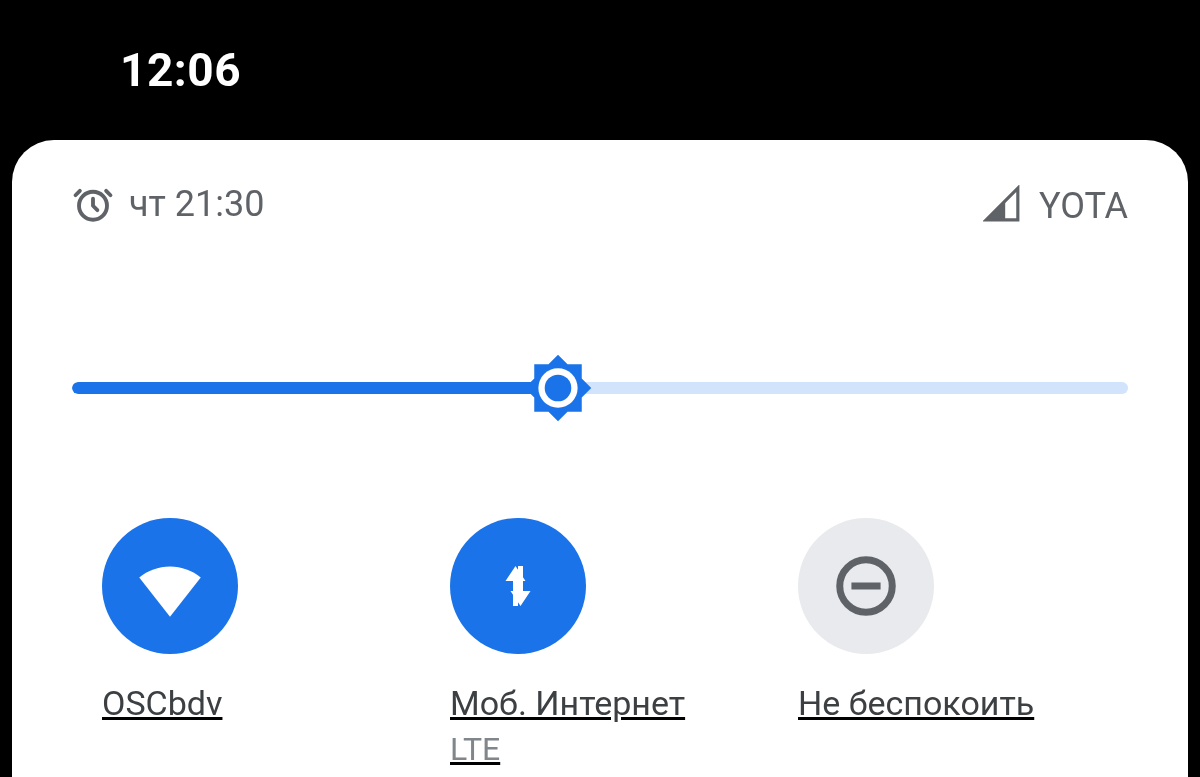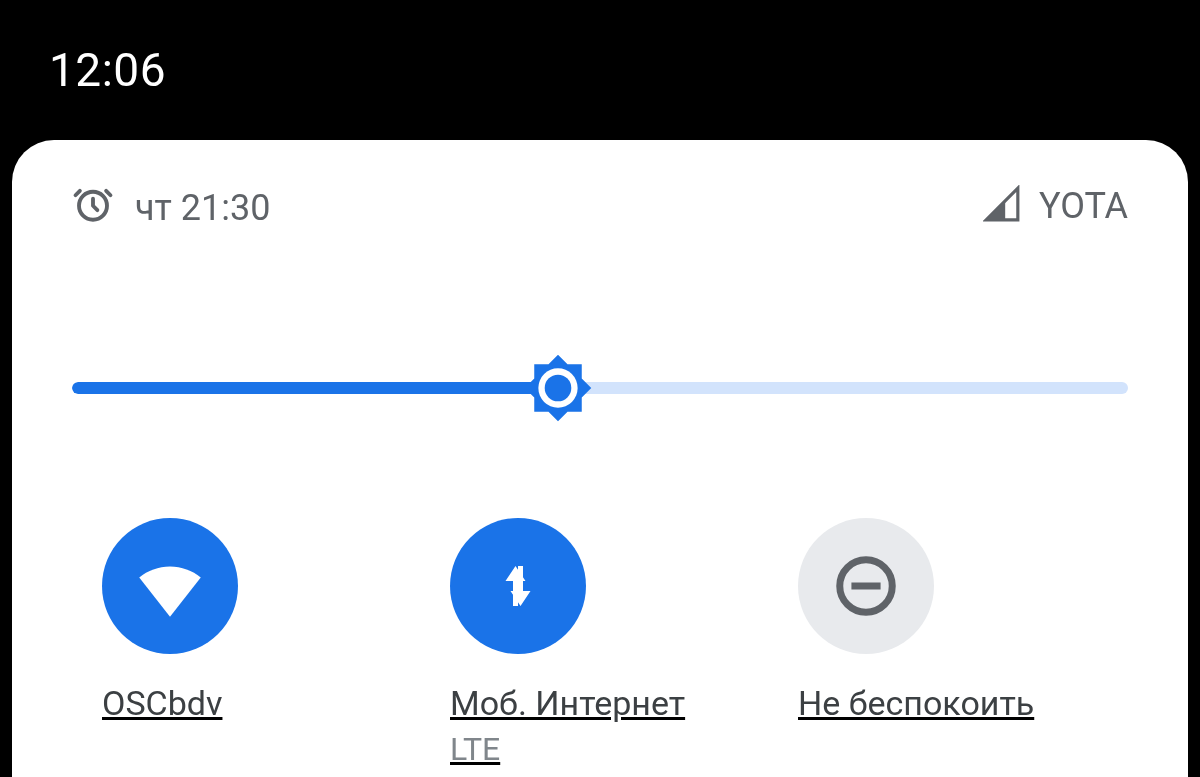--- a/index.html
+++ b/index.html
@@ -8,24 +8,24 @@
     width: 1200px;
     height: 777px;
     background: black;
     font-family: Roboto, "Helvetica Neue", Arial, sans-serif;
     overflow: hidden;
   }
   .statusbar {
     height: 140px;
     color: white;
     font-size: 46px;
-    font-weight: 400;
+    font-weight: 700;
     display: flex;
     align-items: center;
-    padding-left: 49px;
+    padding-left: 120px;
     letter-spacing: 0.5px;
   }
   .panel {
     position: absolute;
     left: 12px;
     right: 12px;
     top: 140px;
     bottom: -40px;
     background: white;
     border-radius: 42px 42px 0 0;
@@ -35,22 +35,22 @@
   .panel-header {
     display: flex;
     align-items: center;
     height: 120px;
     padding-top: 8px;
     color: #5f6368;
     font-size: 36px;
   }
   .panel-header .left {
     display: flex;
-    align-items: center;
-    gap: 21px;
+    align-items: flex-start;
+    gap: 15px;
   }
   .panel-header .right {
     margin-left: auto;
     display: flex;
     align-items: flex-start;
     gap: 18px;
   }
   .alarm-svg { width: 42px; height: 42px; }
   .signal-svg { width: 38px; height: 38px; }
 

